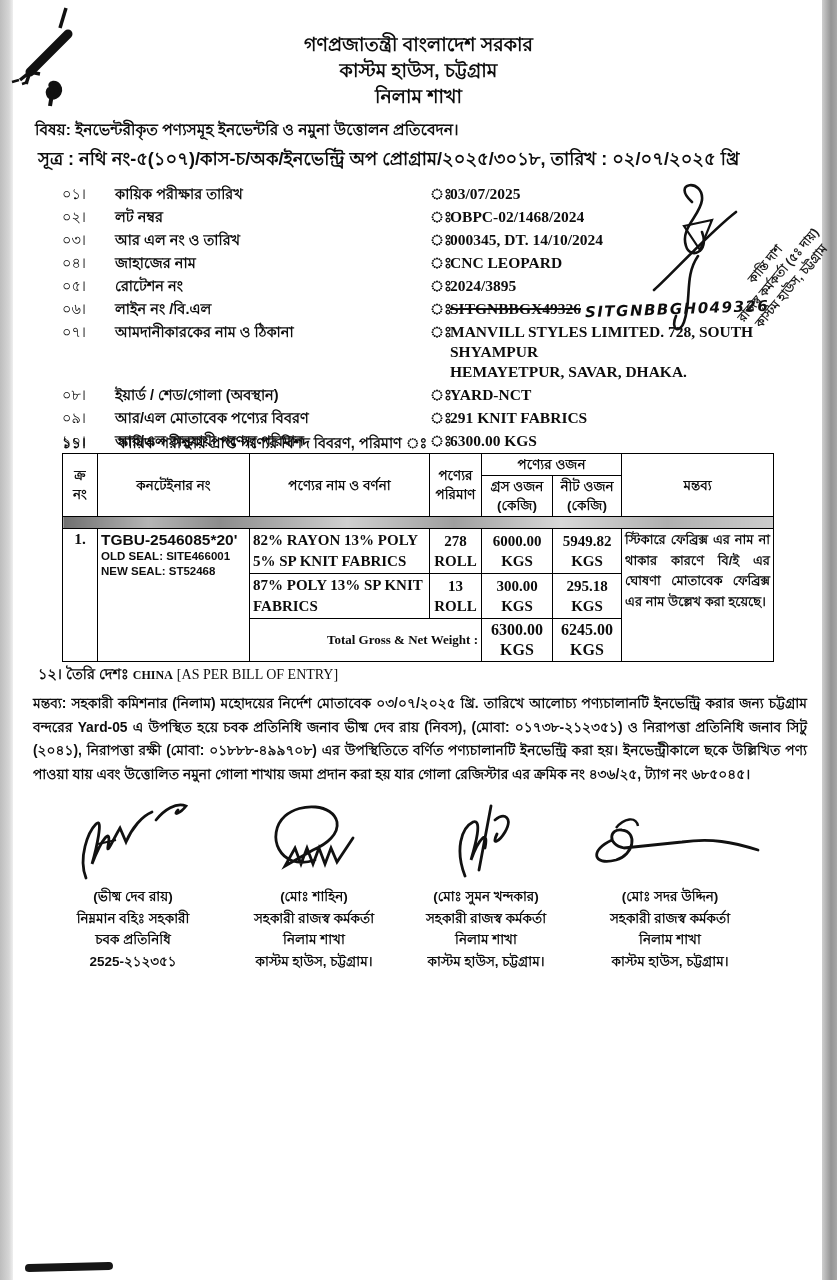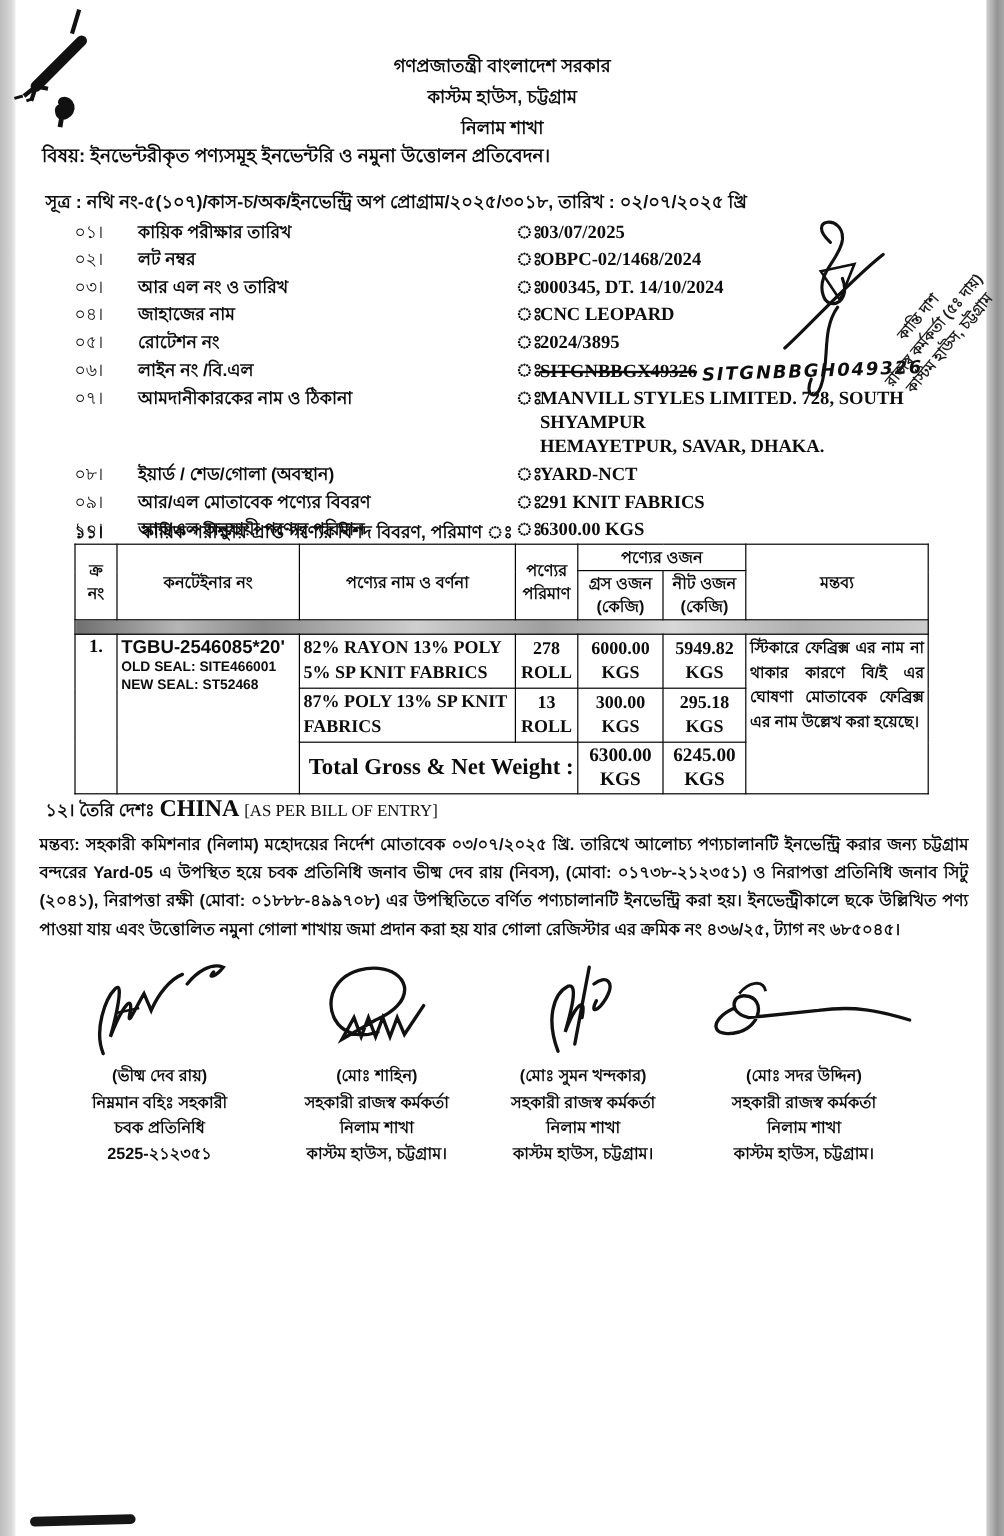--- a/index.html
+++ b/index.html
@@ -9,26 +9,26 @@
     overflow:hidden; font-family:"Liberation Sans","DejaVu Sans",sans-serif; color:#0d0d0d;
   }
   .band-left { position:absolute; left:0; top:0; width:13px; height:1280px;
     background:linear-gradient(90deg,#bdbdbd,#d6d6d6 70%,#efefef); }
   .band-right { position:absolute; right:0; top:0; width:15px; height:1280px;
     background:linear-gradient(90deg,#cfcfcf,#949494 60%,#a8a8a8); }
   .corner-mark { position:absolute; left:6px; top:2px; }
   .blob-bottom { position:absolute; left:25px; top:1263px; width:88px; height:8px;
     background:#161616; border-radius:4px; transform:rotate(-1.5deg); }
 
-  .header { position:absolute; left:0; top:43px; width:837px; text-align:center;
-    font-weight:700; font-size:15px; line-height:26px; }
+  .header { position:absolute; left:0; top:32px; width:837px; text-align:center;
+    font-weight:700; font-size:19px; line-height:26px; }
   .subject { position:absolute; left:35px; top:118px; width:600px;
     font-weight:700; font-size:15.5px; }
-  .reference { position:absolute; left:38px; top:156px; width:760px;
-    font-weight:700; font-size:15px; }
+  .reference { position:absolute; left:38px; top:145px; width:760px;
+    font-weight:700; font-size:18px; }
 
   .info-list { position:absolute; left:62px; top:184px; width:715px; }
   .info-row { display:grid; grid-template-columns:53px 315px 20px 1fr;
     align-items:start; margin-bottom:3px; }
   .info-no { font-weight:400; font-size:14.5px; line-height:20px; }
   .info-label { font-weight:700; font-size:14.5px; line-height:20px; }
   .info-colon { font-weight:700; font-size:15px; line-height:20px; }
   .info-value { font-family:"Liberation Serif","DejaVu Serif",serif;
     font-weight:700; font-size:15.5px; line-height:20px; max-width:360px; }
   .struck { text-decoration:line-through; text-decoration-thickness:2px; }
@@ -48,27 +48,27 @@
     font-family:"Liberation Serif","DejaVu Serif",serif; font-weight:700; font-size:15.5px; }
   .container-cell { vertical-align:top; }
   .container-main { font-family:Liberation Sans, sans-serif;
     font-weight:700; font-size:15.5px; line-height:19px; }
   .container-seal { font-weight:700; font-size:11.5px; line-height:15px; }
   .desc-cell { font-family:"Liberation Serif","DejaVu Serif",serif;
     font-weight:700; font-size:15px; line-height:21px; vertical-align:top; }
   .num-cell { font-family:Liberation Serif, serif;
     font-weight:700; font-size:15px; line-height:20px; text-align:center; vertical-align:middle; }
   .total-label-cell { font-family:"Liberation Serif","DejaVu Serif",serif;
-    font-weight:700; font-size:19px; text-align:right; padding-right:8px; vertical-align:middle; }
+    font-weight:700; font-size:13px; text-align:right; padding-right:8px; vertical-align:middle; }
   .total-num { font-size:16px; }
   .remarks-cell { vertical-align:top; font-weight:700; font-size:13px;
     line-height:20.5px; text-align:justify; padding:3px 6px; }
 
   .item12 { position:absolute; left:38px; top:663px; font-weight:700; font-size:14.5px; }
-  .item12 .country { font-family:"Liberation Serif","DejaVu Serif",serif; font-size:20px;text-align:center; }
+  .item12 .country { font-family:"Liberation Serif","DejaVu Serif",serif; font-size:12px;text-align:center; }
   .item12 .bracket { font-family:"Liberation Serif","DejaVu Serif",serif;
     font-weight:400; font-size:14px; }
 
   .body-paragraph { position:absolute; left:33px; top:692px; width:774px;
     font-weight:700; font-size:13.8px; line-height:23.5px; text-align:justify; }
 
   .sig-block { position:absolute; text-align:center; }
   .sig-svg { display:block; margin:0 auto; }
   .sig-name { font-weight:700; font-size:13.5px; line-height:21.5px; }
   .sig-line { font-weight:700; font-size:13.5px; line-height:21.5px; }

